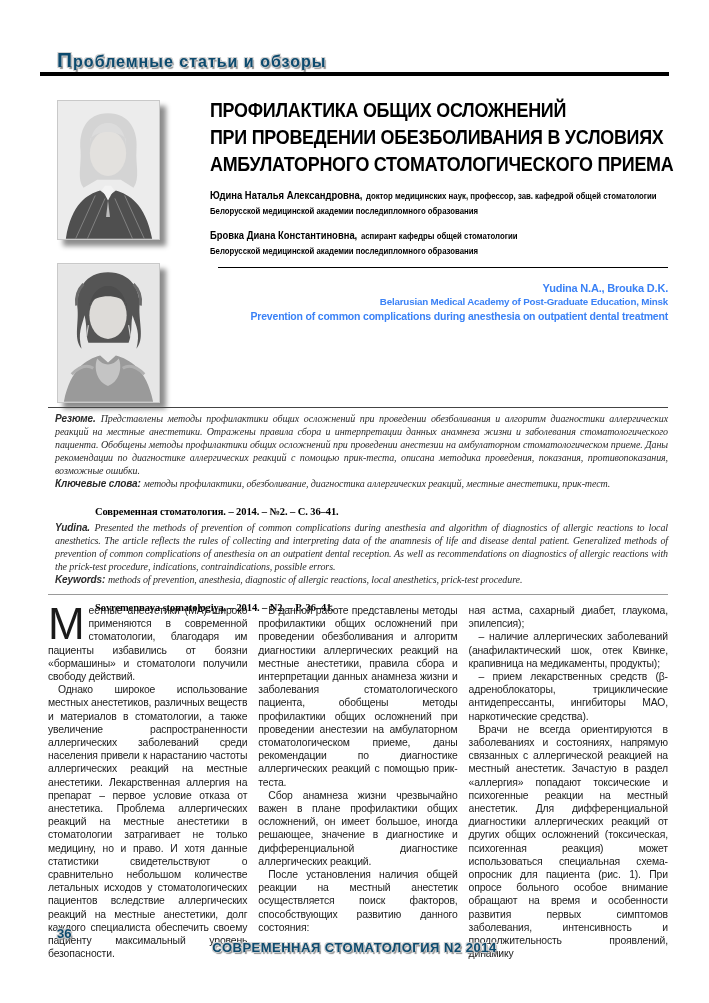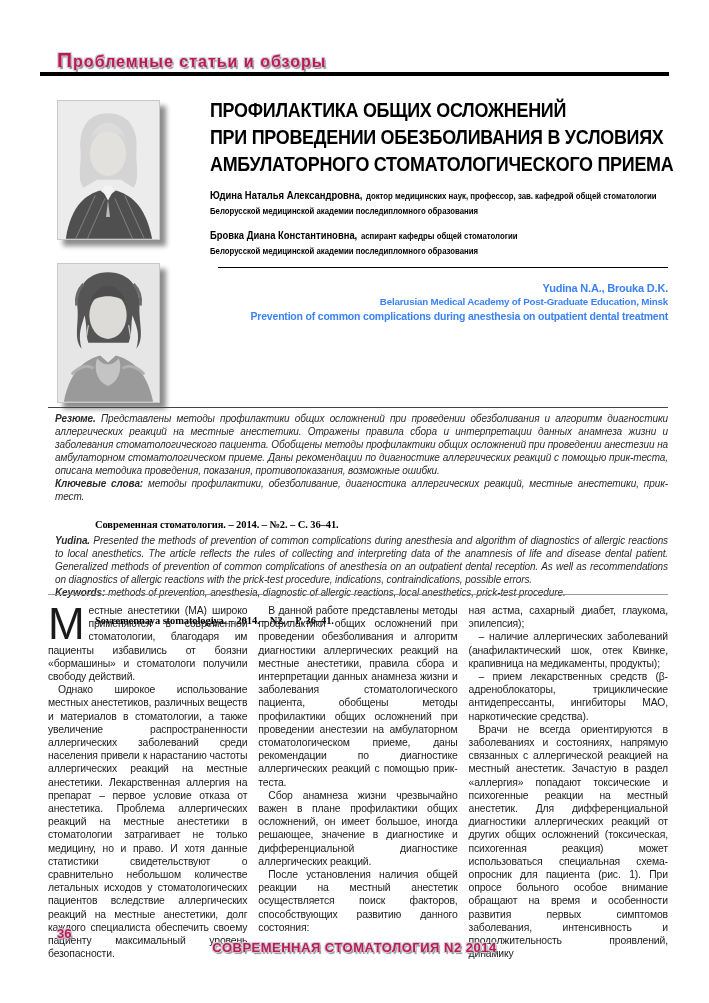--- a/index.html
+++ b/index.html
@@ -4,21 +4,21 @@
 <style>
   * { margin:0; padding:0; box-sizing:border-box; }
   html,body { background:#fff; }
   .page {
     position:relative; width:709px; height:1003px; margin:0 auto;
     background:#ffffff; overflow:hidden;
     font-family:"Liberation Sans", sans-serif; color:#111;
   }
   
   .embossed {
-    font-weight:bold; color:#be185d;
+    font-weight:bold; color:#0c4a6e;
     text-shadow:-1px -1px 0 #d2d2d2, 1px -1px 0 #cfcfcf,
                 -1px 1px 0 #cfcfcf, 1.5px 1.5px 1px #8e8e8e;
   }
   .running-head {
     position:absolute; left:57px; top:48px;
     font-size:16px; letter-spacing:1px;
   }
   .running-head::first-letter { font-size:21px; }
   .head-rule { position:absolute; left:40px; top:72px; width:629px; height:4px; background:#000; }
   
@@ -55,21 +55,21 @@
   .english-affil { font-weight:bold; font-size:9.8px; line-height:13.5px; letter-spacing:-0.2px; }
   .english-title { font-weight:bold; font-size:10.5px; line-height:14px; letter-spacing:-0.2px; }
   
   .abs-rule-top { position:absolute; left:48px; top:407px; width:620px; height:1px; background:#444; }
   .abs-rule-bottom { position:absolute; left:48px; top:594px; width:620px; height:1px; background:#9a9a9a; }
   .abstract-block {
     position:absolute; left:55px; top:412px; width:613px;
     font-size:10px; line-height:13px; color:#2b2b2b;
     text-align:justify; letter-spacing:-0.1px;
   }
-  .abs-text { font-style:italic; }
+  .abs-text { font-style:italic;font-family:Liberation Serif, serif; }
   .abs-label { font-weight:bold; font-style:italic; }
   .citation {
     font-family:"Liberation Serif", serif; font-weight:bold; font-style:normal;
     font-size:10.5px; line-height:14px; color:#000; text-indent:40px; text-align:left;
     margin:15px 0 2px 0;
   }
   
   .body-columns {
     position:absolute; left:48px; top:604px; width:620px;
     display:flex; gap:11px;

